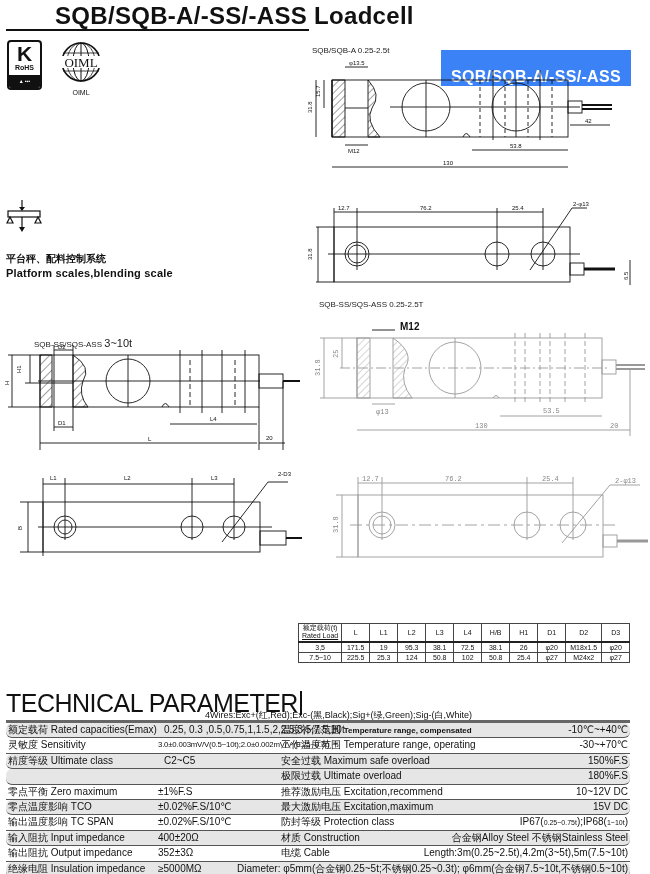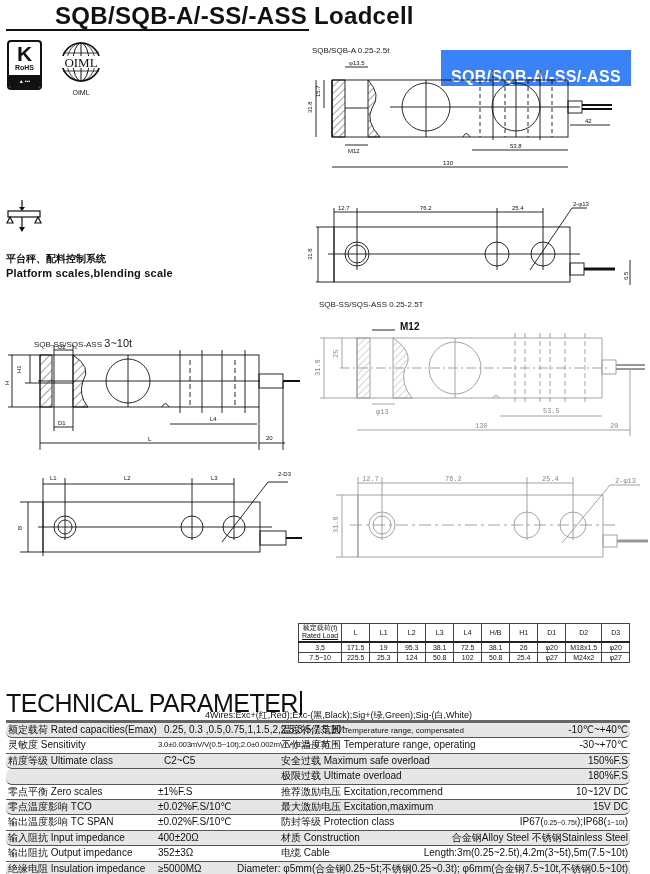--- a/index.html
+++ b/index.html
@@ -35,21 +35,21 @@
   .tp-wires { position: absolute; left: 205px; top: 709px; font-size: 9px; }
   .tp-rule { position: absolute; left: 6px; top: 720px; width: 624px; height: 3px; background: #666; }
 
   .params { position: absolute; left: 6px; top: 723px; width: 624px; }
   .prow { position: relative; height: 15.4px; border-bottom: 1.5px solid #555; font-size: 10px; line-height: 14px; white-space: nowrap; }
   .prow.shade { background: #e6e6e6; border-radius: 6px; }
   .prow .l-lab { position: absolute; left: 2px; top: 0; }
   .prow .l-val { position: absolute; left: 152px; top: 0; }
   .prow .l-val.sm { font-size: 7.8px; letter-spacing: -0.2px; }
   .prow .r-lab { position: absolute; left: 275px; top: 0; }
-  .prow .r-lab .sm { font-size: 8px; }
+  .prow .r-lab .sm { font-size: 8px; font-weight: bold; }
   .prow .r-val { position: absolute; right: 2px; top: 0; }
   .prow .r-val .sm { font-size: 7px; }
   .prow .full { position: absolute; right: 2px; top: 0; }
 </style>
 </head>
 <body>
 
 <div class="title-main">SQB/SQB-A/-SS/-ASS  Loadcell</div>
 <div class="title-rule"></div>
 <div class="title-badge">SQB/SQB-A/-SS/-ASS</div>
@@ -393,21 +393,21 @@
     <span class="l-lab">精度等级 Ultimate class</span>
     <span class="l-val" style="left:158px;">C2~C5</span>
     <span class="r-lab"><span>安全过载</span> <span>Maximum safe overload</span></span>
     <span class="r-val">150%F.S</span>
   </div>
   <div class="prow shade">
     <span class="r-lab"><span>极限过载</span> <span>Ultimate overload</span></span>
     <span class="r-val">180%F.S</span>
   </div>
   <div class="prow">
-    <span class="l-lab">零点平衡 Zero scales</span>
+    <span class="l-lab">零点平衡 Zero maximum</span>
     <span class="l-val">±1%F.S</span>
     <span class="r-lab"><span>推荐激励电压</span> <span>Excitation,recommend</span></span>
     <span class="r-val">10~12V DC</span>
   </div>
   <div class="prow shade">
     <span class="l-lab">零点温度影响 TCO</span>
     <span class="l-val">±0.02%F.S/10℃</span>
     <span class="r-lab"><span>最大激励电压</span> <span>Excitation,maximum</span></span>
     <span class="r-val">15V DC</span>
   </div>

